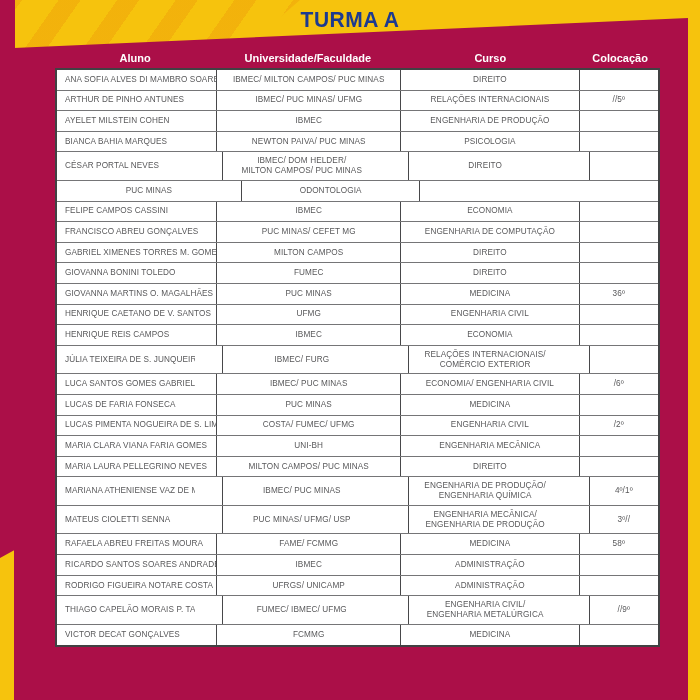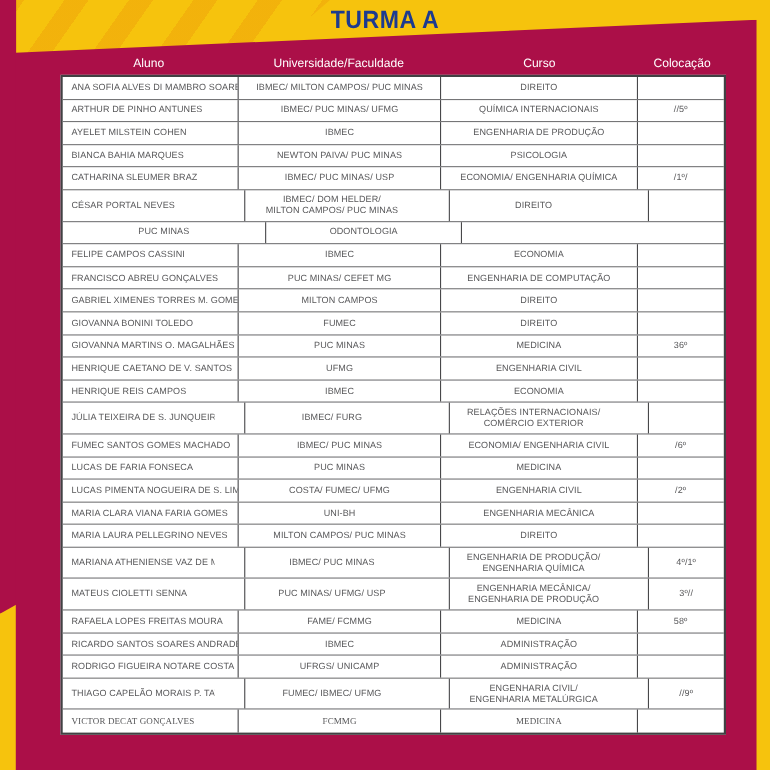--- a/index.html
+++ b/index.html
@@ -30,36 +30,36 @@
   }
   .title{
     position:absolute;left:0;top:7px;width:700px;
     text-align:center;
     color:#1C3A90;font-size:21px;font-weight:800;letter-spacing:.5px;
     transform:scaleY(1.08);
   }
   .header-row{
     position:absolute;left:55px;top:47px;width:605px;height:21px;
     display:flex;align-items:center;
-    color:#ffffff;font-size:11px;font-weight:400;
+    color:#ffffff;font-size:11px;font-weight:700;
   }
   .header-cell{text-align:center;}
   .hc1{width:26.5%;} .hc2{width:30.6%;} .hc3{width:29.7%;} .hc4{width:13.2%;}
   .table{
     position:absolute;left:55px;top:68px;width:605px;
     background:#ffffff;border:2px solid #414143;
     box-sizing:border-box;
     display:flex;flex-direction:column;
   }
   .row{
     display:flex;height:20.6px;box-sizing:border-box;
     border-bottom:1px solid #757577;
   }
   .row.tall{height:28.6px;gap:27px;}
-  .row:last-child{border-bottom:none;font-family:Liberation Serif, serif;}
+  .row:last-child{border-bottom:none;}
   .cell{
     box-sizing:border-box;
     display:flex;align-items:center;justify-content:center;
     text-align:center;
     color:#58585A;font-size:8.2px;line-height:1.2;letter-spacing:.1px;
     padding:1px 5px;overflow:hidden;
     white-space:pre-line;
   }
   .cell + .cell{border-left:1px solid #48484a;}
   .c-aluno{width:26.5%;justify-content:flex-start;text-align:left;padding-left:8px;white-space:nowrap;}
@@ -88,44 +88,38 @@
     <div class="row">
       <div class="cell c-aluno">ANA SOFIA ALVES DI MAMBRO SOARES</div>
       <div class="cell c-uni">IBMEC/ MILTON CAMPOS/ PUC MINAS</div>
       <div class="cell c-curso">DIREITO</div>
       <div class="cell c-coloc"></div>
     </div>
 
     <div class="row">
       <div class="cell c-aluno">ARTHUR DE PINHO ANTUNES</div>
       <div class="cell c-uni">IBMEC/ PUC MINAS/ UFMG</div>
-      <div class="cell c-curso">QUÍMICA INTERNACIONAIS</div>
+      <div class="cell c-curso">RELAÇÕES INTERNACIONAIS</div>
       <div class="cell c-coloc">//5º</div>
     </div>
 
     <div class="row">
       <div class="cell c-aluno">AYELET MILSTEIN COHEN</div>
       <div class="cell c-uni">IBMEC</div>
       <div class="cell c-curso">ENGENHARIA DE PRODUÇÃO</div>
       <div class="cell c-coloc"></div>
     </div>
 
     <div class="row">
       <div class="cell c-aluno">BIANCA BAHIA MARQUES</div>
       <div class="cell c-uni">NEWTON PAIVA/ PUC MINAS</div>
       <div class="cell c-curso">PSICOLOGIA</div>
       <div class="cell c-coloc"></div>
     </div>
 
-    <div class="row">
-      <div class="cell c-aluno">CATHARINA SLEUMER BRAZ</div>
-      <div class="cell c-uni">IBMEC/ PUC MINAS/ USP</div>
-      <div class="cell c-curso">ECONOMIA/ ENGENHARIA QUÍMICA</div>
-      <div class="cell c-coloc">/1º/</div>
-    </div>
 
     <div class="row tall">
       <div class="cell c-aluno">CÉSAR PORTAL NEVES</div>
       <div class="cell c-uni">IBMEC/ DOM HELDER/
 MILTON CAMPOS/ PUC MINAS</div>
       <div class="cell c-curso">DIREITO</div>
       <div class="cell c-coloc"></div>
     </div>
 
     <div class="row">
@@ -185,21 +179,21 @@
 
     <div class="row tall">
       <div class="cell c-aluno">JÚLIA TEIXEIRA DE S. JUNQUEIRA</div>
       <div class="cell c-uni">IBMEC/ FURG</div>
       <div class="cell c-curso">RELAÇÕES INTERNACIONAIS/
 COMÉRCIO EXTERIOR</div>
       <div class="cell c-coloc"></div>
     </div>
 
     <div class="row">
-      <div class="cell c-aluno">FUMEC SANTOS GOMES MACHADO</div>
+      <div class="cell c-aluno">LUCA SANTOS GOMES GABRIEL</div>
       <div class="cell c-uni">IBMEC/ PUC MINAS</div>
       <div class="cell c-curso">ECONOMIA/ ENGENHARIA CIVIL</div>
       <div class="cell c-coloc">/6º</div>
     </div>
 
     <div class="row">
       <div class="cell c-aluno">LUCAS DE FARIA FONSECA</div>
       <div class="cell c-uni">PUC MINAS</div>
       <div class="cell c-curso">MEDICINA</div>
       <div class="cell c-coloc"></div>
@@ -236,21 +230,21 @@
 
     <div class="row tall">
       <div class="cell c-aluno">MATEUS CIOLETTI SENNA</div>
       <div class="cell c-uni">PUC MINAS/ UFMG/ USP</div>
       <div class="cell c-curso">ENGENHARIA MECÂNICA/
 ENGENHARIA DE PRODUÇÃO</div>
       <div class="cell c-coloc">3º//</div>
     </div>
 
     <div class="row">
-      <div class="cell c-aluno">RAFAELA LOPES FREITAS MOURA</div>
+      <div class="cell c-aluno">RAFAELA ABREU FREITAS MOURA</div>
       <div class="cell c-uni">FAME/ FCMMG</div>
       <div class="cell c-curso">MEDICINA</div>
       <div class="cell c-coloc">58º</div>
     </div>
 
     <div class="row">
       <div class="cell c-aluno">RICARDO SANTOS SOARES ANDRADE</div>
       <div class="cell c-uni">IBMEC</div>
       <div class="cell c-curso">ADMINISTRAÇÃO</div>
       <div class="cell c-coloc"></div>

